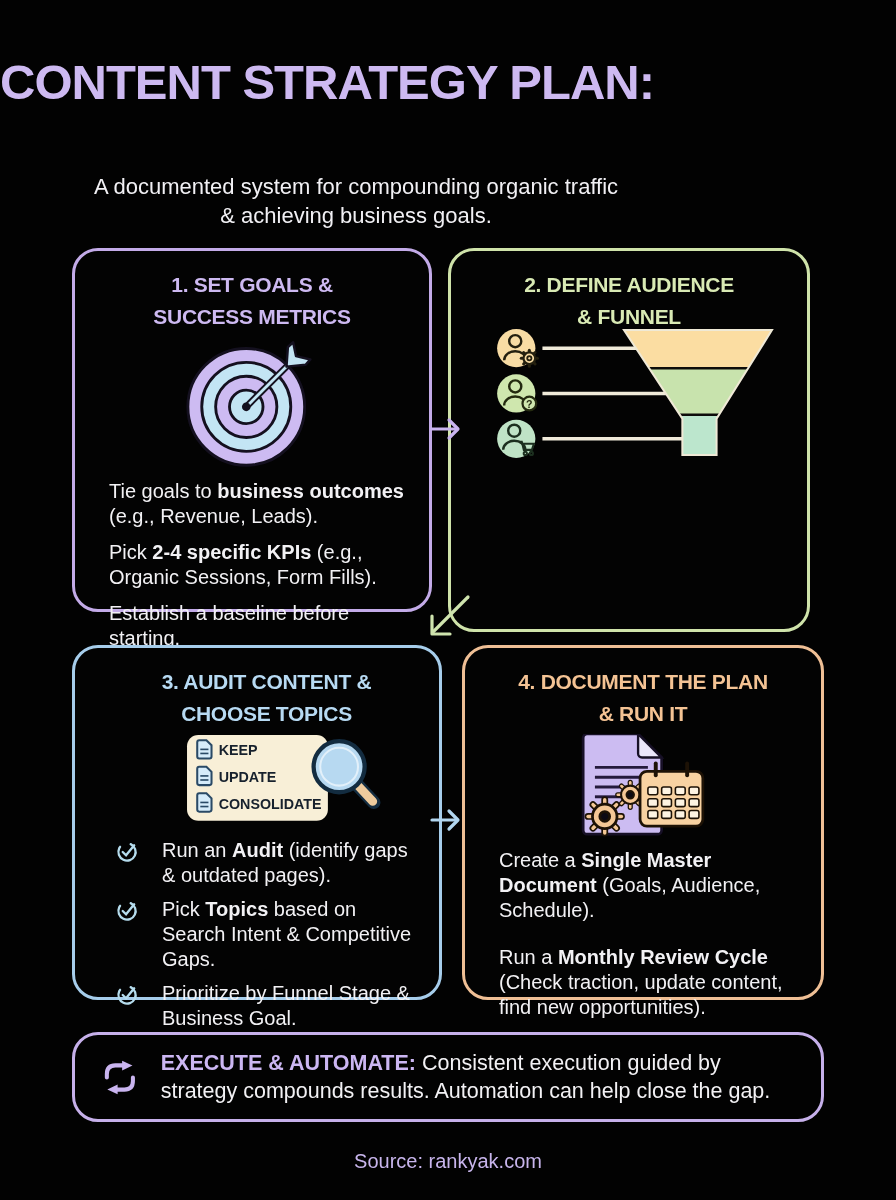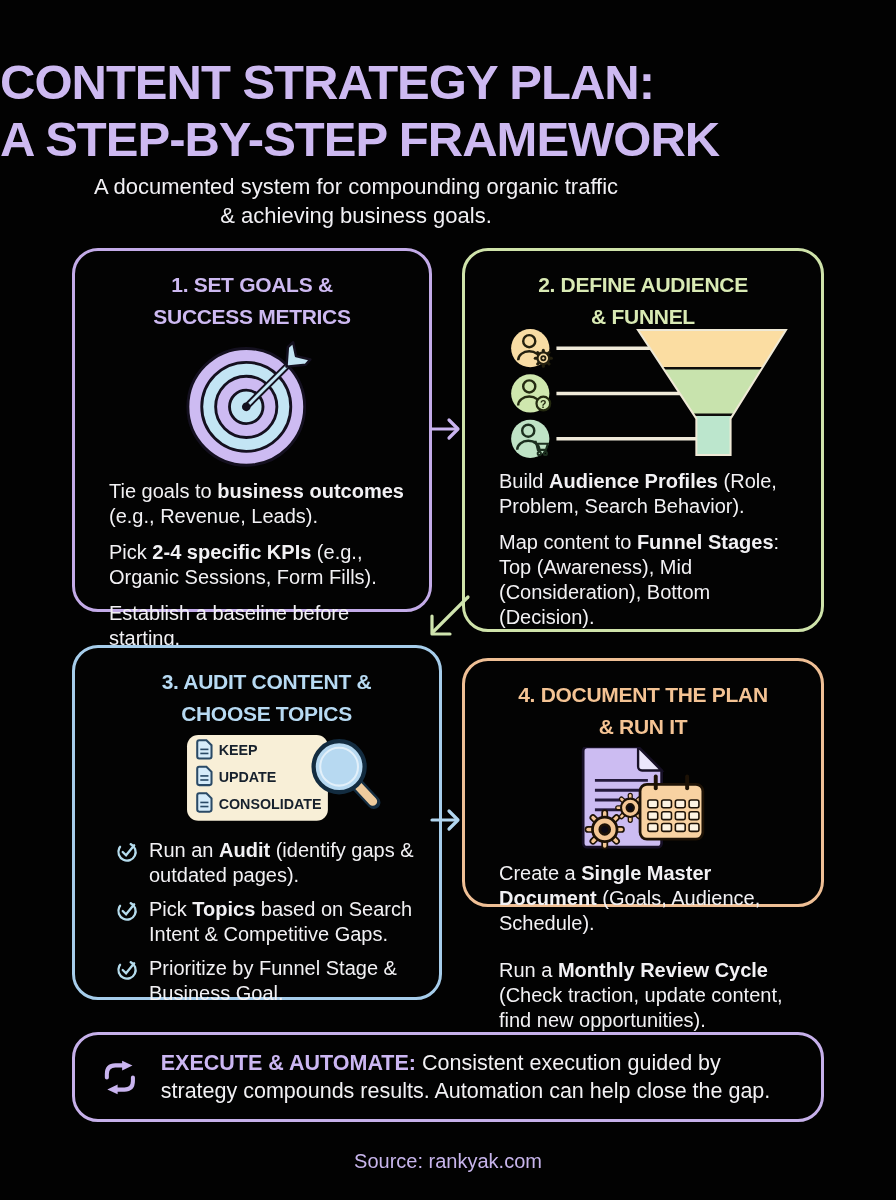--- a/index.html
+++ b/index.html
@@ -4,56 +4,55 @@
 <style>
   html,body{margin:0;padding:0;background:#000;}
   #canvas{position:relative;width:896px;height:1200px;background:#020202;overflow:hidden;
           font-family:"Liberation Sans",sans-serif;}
   .main-title{position:absolute;top:54px;left:0;width:896px;
               color:#cdb9f1;font-weight:bold;font-size:49px;line-height:57px;letter-spacing:-1px;}
   .subtitle{position:absolute;top:172px;left:0;width:712px;text-align:center;
             color:#f1f0f4;font-size:22px;line-height:29px;font-weight:400;}
   .stepbox{position:absolute;box-sizing:border-box;border:3px solid #fff;border-radius:26px;background:#030303;}
   #box1{left:72px;top:248px;width:360px;height:364px;border-color:#c3abe8;}
-  #box2{left:462px;top:248px;width:362px;height:384px;border-color:#cfe3aa;}
+  #box2{left:448px;top:248px;width:362px;height:384px;border-color:#cfe3aa;}
   #box3{left:72px;top:645px;width:370px;height:355px;border-color:#a6cdeb;padding-left:19px;}
-  #box4{left:462px;top:645px;width:362px;height:249px;border-color:#efbf95;margin-top:13px;}
+  #box4{left:462px;top:645px;width:362px;height:355px;border-color:#efbf95;}
   .box-title{margin:18px 10px 0 10px;text-align:center;font-weight:bold;font-size:21px;line-height:32px;letter-spacing:-0.3px;}
   #box1 .box-title{color:#cdb9f1;}
   #box2 .box-title{color:#d9eab4;}
   #box3 .box-title{color:#b7daf3;}
   #box4 .box-title{color:#f4c394;}
   .icon-wrap{display:flex;justify-content:center;align-items:center;}
   #box1 .icon-wrap{height:136px;margin-top:2px;}
   #box2 .icon-wrap{height:134px;margin-top:-6px;}
   #box3 .icon-wrap{height:96px;margin-top:2px;margin-left:35px;}
   #box4 .icon-wrap{height:108px;margin-top:2px;}
   .body-text{padding:8px 25px 0 34px;color:#f2f1f4;font-size:20px;line-height:25px;}
   .body-text p{margin:0 0 11px 0;}
   #box4 .body-text p{margin-bottom:22px;}
   .body-text b{font-weight:bold;}
   .bullets{padding:10px 18px 0 22px;color:#f2f1f4;font-size:20px;line-height:25px;}
-  .bullet{display:flex;gap:10px;margin-bottom:9px;align-items:flex-start;}
+  .bullet{display:flex;gap:23px;margin-bottom:9px;align-items:flex-start;}
   .bullet svg{flex:none;margin-top:2px;}
   .bullet p{margin:0;}
   .arrow{position:absolute;}
   #banner{position:absolute;left:72px;top:1032px;width:752px;height:90px;box-sizing:border-box;
           border:3px solid #c6b0ea;border-radius:26px;display:flex;align-items:center;gap:22px;padding:0 26px;}
   .banner-text{font-size:21.5px;line-height:28px;color:#f2f1f4;}
   .banner-text b{color:#cbb6f2;font-weight:bold;}
   .footer{position:absolute;top:1150px;left:0;width:896px;text-align:center;color:#c8b5ec;font-size:20px;}
 </style>
 </head>
 <body>
 
 <div id="canvas">
 
   <div class="main-title">
     <div>CONTENT STRATEGY PLAN:</div>
-    <div>A STEP-BY-STEP FRAMEWORK</div>
   </div>
   <div class="subtitle">
     <div>A documented system for compounding organic traffic</div>
     <div>&amp; achieving business goals.</div>
   </div>
 
   <div class="stepbox" id="box1">
     <div class="box-title">
       <div>1. SET GOALS &amp;</div>
       <div>SUCCESS METRICS</div>
@@ -131,24 +130,20 @@
           <circle r="19" fill="#bfe3c6"></circle>
           <circle cx="-2" cy="-8" r="6" fill="none" stroke="#1c2f1f" stroke-width="2.4"></circle>
           <path d="M-13,11 a11,9 0 0 1 22,0" fill="none" stroke="#1c2f1f" stroke-width="2.4"></path>
           <g transform="translate(9,8)" fill="none" stroke="#1c2f1f" stroke-width="2">
             <path d="M-6,-5 h2.5 l2,8 h8 l2,-6 h-11"></path>
             <circle cx="0" cy="6.5" r="1.6"></circle>
               <circle cx="6" cy="6.5" r="1.6"></circle>
           </g>
         </g>
       </svg>
-    </div>
-    <div class="body-text">
-      <p><span>Build </span><b>Audience Profiles</b><span> (Role, Problem, Search Behavior).</span></p>
-      <p><span>Map content to </span><b>Funnel Stages</b><span>: Top (Awareness), Mid (Consideration), Bottom (Decision).</span></p>
     </div>
   </div>
 
   <div class="stepbox" id="box3">
     <div class="box-title">
       <div>3. AUDIT CONTENT &amp;</div>
       <div>CHOOSE TOPICS</div>
     </div>
     <div class="icon-wrap">
       <svg viewBox="0 0 192 92" width="196" height="94">

